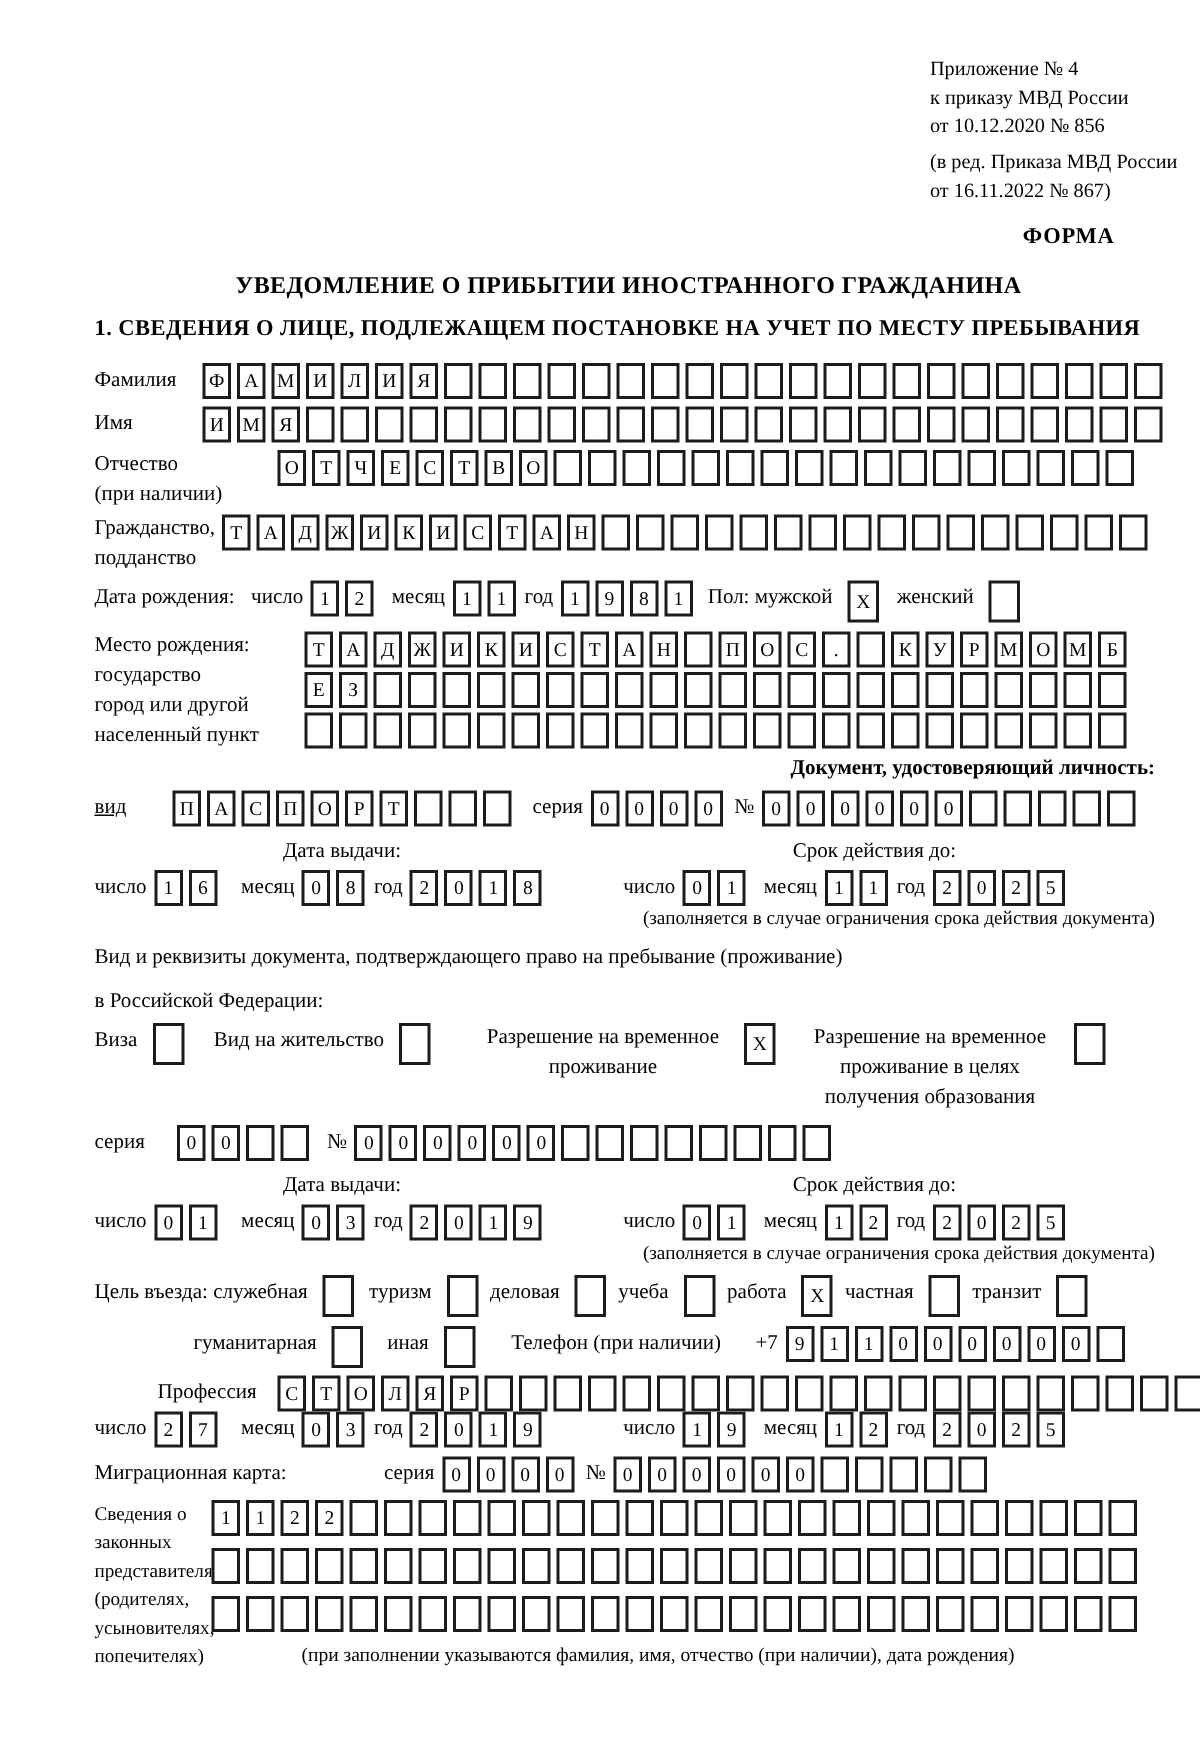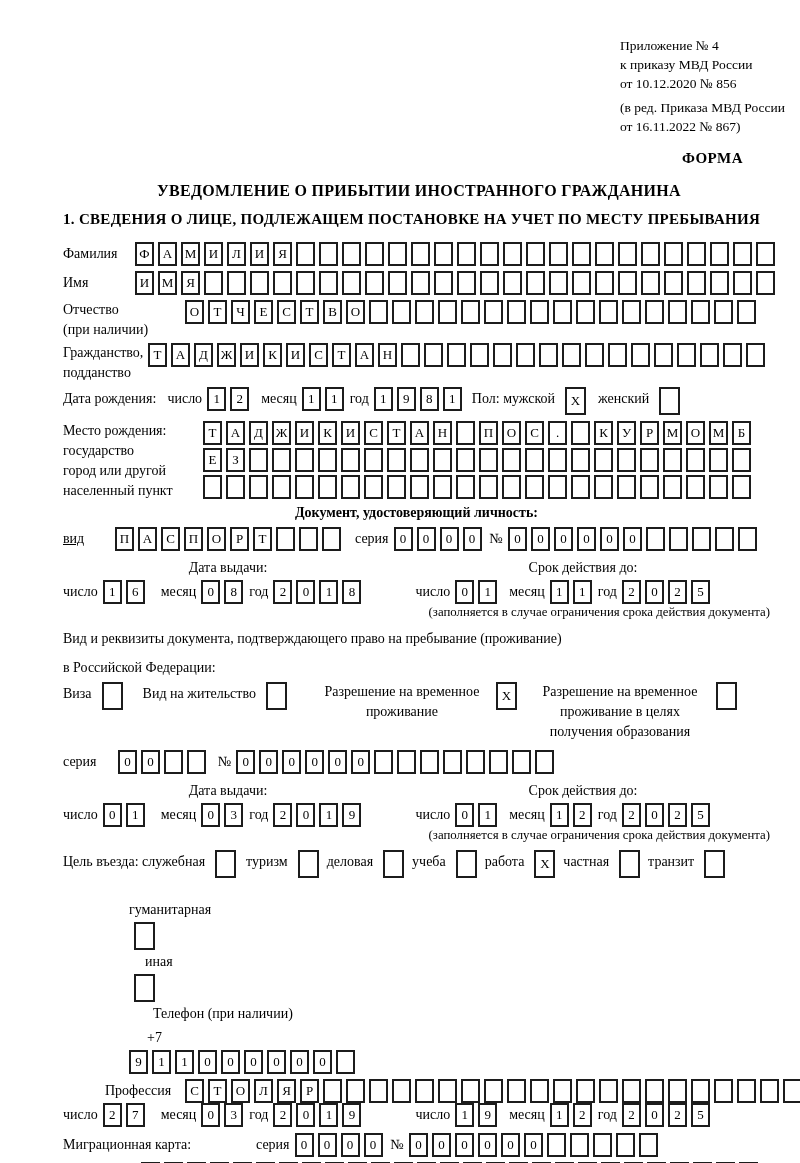--- a/index.html
+++ b/index.html
@@ -21,21 +21,21 @@
   .title { margin-top:12px; text-align:center; font-weight:bold;
            font-size:16px; line-height:23px; letter-spacing:.3px; }
   .blank { display:inline-block; width:55px; height:12px;
            border-bottom:2px solid #333; margin-left:8px; }
 
   .sec { margin-top:9px; font-weight:bold; font-size:15px; letter-spacing:.3px; white-space:nowrap; }
 
   .line { display:flex; align-items:flex-start; margin-top:4px; }
   .line.al-center { justify-content:center; }
   .line.al-right  { justify-content:flex-end; }
-  .line.bold { font-weight:bold; }
+  .line.bold { font-weight:bold;justify-content:flex-end; }
 
   .txt { line-height:24px; white-space:nowrap; margin-right:5px; flex:none; }
   .txt.small { font-size:12.8px; line-height:17px; }
   .gap { display:inline-block; flex:none; }
 
   .lblblock { flex:none; }
   .lblblock div { line-height:20px; white-space:nowrap; }
   .lblblock.center div { text-align:center; white-space:normal; }
   .lblblock.smalllbl div { font-size:12.8px; line-height:19px; }
 
@@ -506,21 +506,21 @@
         <div class="bx cb"></div>
         <span class="txt" style="margin-left: 8px;">учеба</span>
         <div class="bx cb"></div>
         <span class="txt" style="margin-left: 8px;">работа</span>
         <div class="bx cb">X</div>
         <span class="txt" style="margin-left: 8px;">частная</span>
         <div class="bx cb"></div>
         <span class="txt" style="margin-left: 8px;">транзит</span>
         <div class="bx cb"></div>
       </div>
-      <div class="line" style="margin-top: 20px; margin-left: 66px; flex-direction: column;">
+      <div class="line" style="margin-top: 6px; margin-left: 66px;">
         <span class="txt">гуманитарная</span>
         <div class="bx cb"></div>
         <span class="txt" style="margin-left: 16px;">иная</span>
         <div class="bx cb"></div>
         <span class="txt" style="margin-left: 24px;">Телефон (при наличии)</span>
         <span class="txt" style="margin-left: 18px;">+7</span>
         <span class="boxes">
           <div class="bx">9</div>
           <div class="bx">1</div>
           <div class="bx">1</div>

